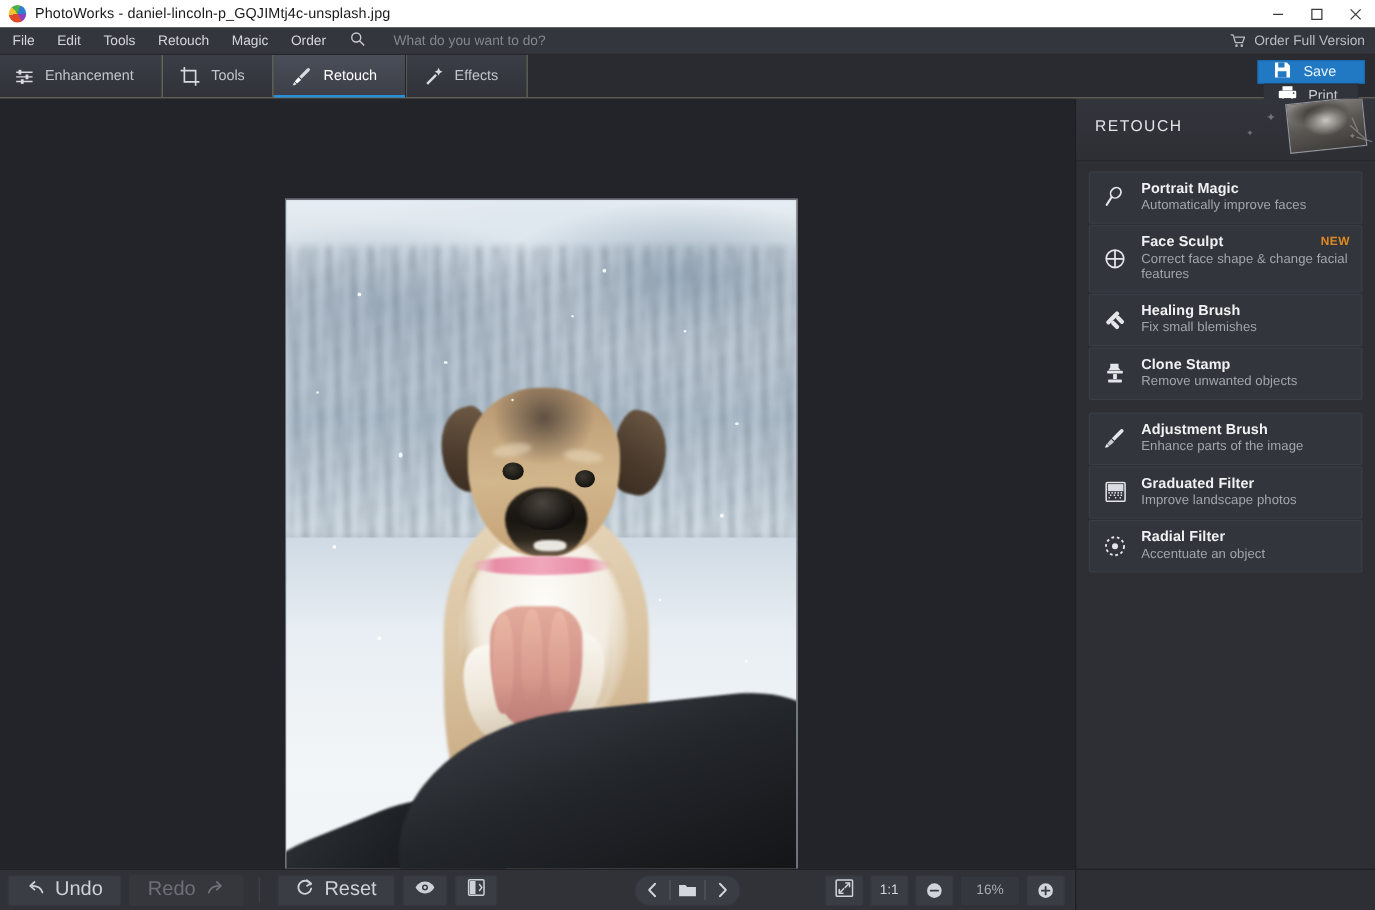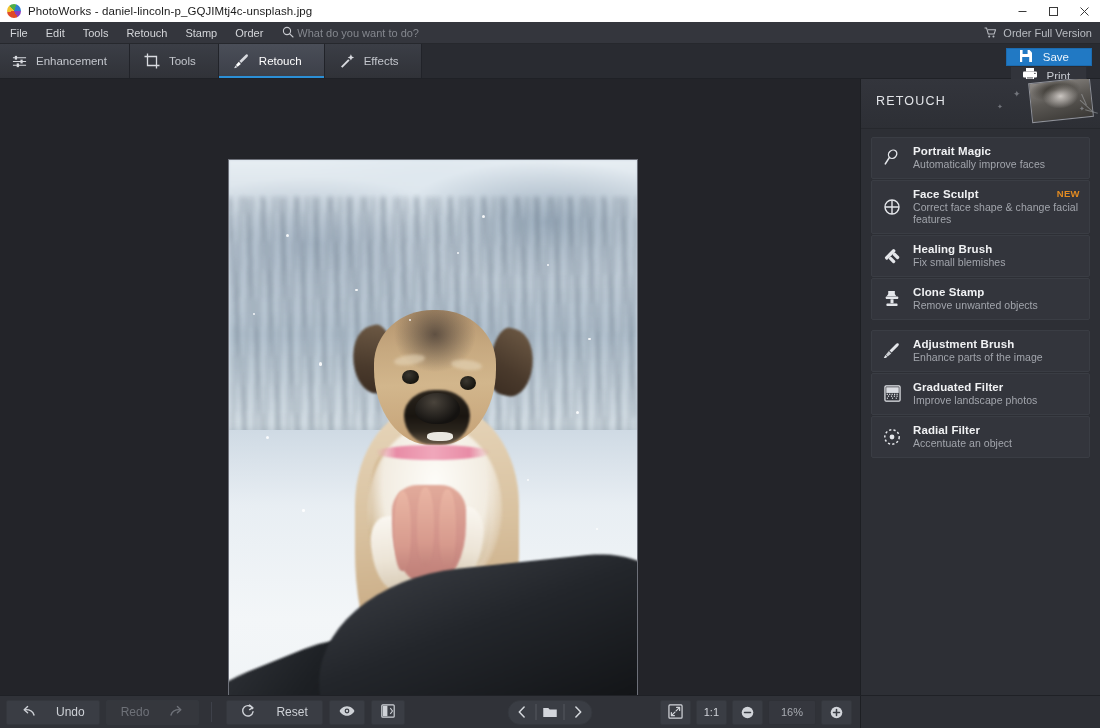--- a/index.html
+++ b/index.html
@@ -66,21 +66,21 @@
   }
   .menu-item {
     font-size: 11px; color: #d4d6da;
     padding: 0 9px; height: 22px;
     display: flex; align-items: center;
     white-space: nowrap;
   }
   .menu-item:first-child { padding-left: 10px; }
   .menu-search {
     display: flex; align-items: center;
-    margin-left: 10px; gap: 3px;
+    margin-left: 10px; gap: 23px;
   }
   .menu-search .mag { color: #c9cbd0; display: block; }
   .menu-search-text { font-size: 11px; color: #84878e; white-space: nowrap; }
   .order-full {
     position: absolute; right: 8px; top: 0;
     height: 22px; display: flex; align-items: center; gap: 6px;
     font-size: 11px; color: #b9bcc2;
   }
   .order-full svg { display: block; }
 
@@ -381,24 +381,24 @@
   
   .bottombar {
     height: 33px; flex: none;
     background: #303238;
     border-top: 1px solid #1f2126;
     display: flex; align-items: center;
     position: relative;
   }
   .bb-group { display: flex; align-items: center; }
   .bb-btn {
-    display: flex; align-items: center; gap: 21px;
+    display: flex; align-items: center; gap: 9px;
     height: 25px; padding: 0 14px;
     background: #3a3d44; border: 1px solid #34373d;
-    color: #ced1d6; font-size: 12px; border-radius: 2px;
+    color: #ced1d6; font-size: 16px; border-radius: 2px;
     margin-left: 6px; white-space: nowrap;
   }
   .bb-btn.disabled { color: #6e7178; background: #35373d; }
   .bb-btn.icoonly { padding: 0 9px; }
   .bb-sep { width: 1px; height: 20px; background: #3e414a; margin: 0 8px 0 12px; }
   .bb-nav {
     display: flex; align-items: center;
     background: #3a3d44; border: 1px solid #34373d;
     border-radius: 13px; height: 25px; overflow: hidden;
   }
@@ -453,21 +453,21 @@
           </svg>
       </div>
     </div>
   </div>
 
   <div class="menubar">
     <div class="menu-item">File</div>
     <div class="menu-item">Edit</div>
     <div class="menu-item">Tools</div>
     <div class="menu-item">Retouch</div>
-    <div class="menu-item">Stamp</div>
+    <div class="menu-item">Magic</div>
     <div class="menu-item">Order</div>
 
     <div class="menu-search">
       <span class="mag">
         <svg width="12" height="12" viewBox="0 0 12 12">
           <circle cx="5" cy="5" r="3.6" fill="none" stroke="currentColor" stroke-width="1.1"></circle>
           <path d="M7.8 7.8L11 11" stroke="currentColor" stroke-width="1.1" stroke-linecap="round"></path>
         </svg>
       </span>
       <span class="menu-search-text">What do you want to do?</span>

